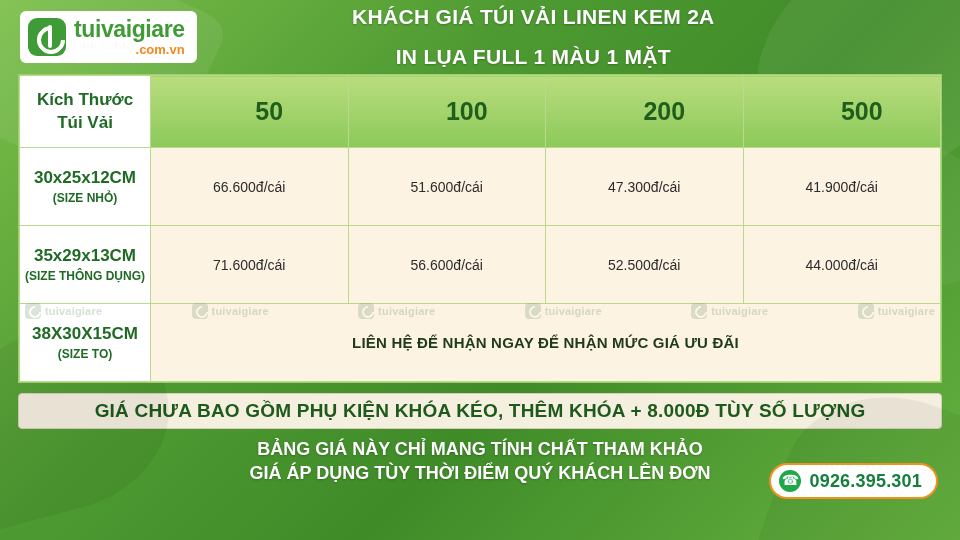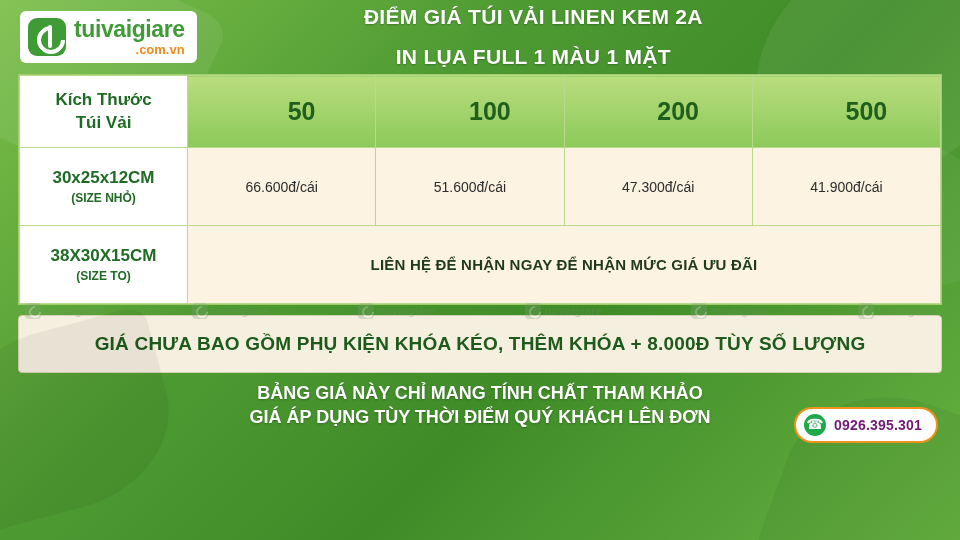--- a/index.html
+++ b/index.html
@@ -116,21 +116,21 @@
     width: 100%;
     border-collapse: collapse;
     table-layout: fixed;
   }
   th, td {
     border: 1px solid #b9d98d;
     text-align: center;
     vertical-align: middle;
   }
   th.corner {
-    width: 168px;
+    width: 131px;
     background: #ffffff;
     color: #1f6b25;
     font-size: 17px;
     font-weight: bold;
     height: 72px;
     line-height: 1.3;
   }
   th.qty {
     background: linear-gradient(180deg, #b9dd7e 0%, #8cc95a 100%);
     color: #1f5f1b;
@@ -208,21 +208,21 @@
     color: #6f8f6a;
     letter-spacing: 0.2px;
   }
 
   
   #note-bar {
     margin: 10px 18px 0 18px;
     background: #f5efe0;
     border: 1px solid #d8cfb4;
     border-radius: 4px;
-    height: 58px;
+    height: 36px;
     display: flex;
     align-items: center;
     justify-content: center;
     color: #1e5a1b;
     font-size: 19px;
     font-weight: bold;
     letter-spacing: 0.2px;
   }
 
   
@@ -264,23 +264,23 @@
   #phone-icon::after {
     content: "\260E";
     position: absolute;
     left: 0; right: 0; top: -1px;
     text-align: center;
     font-size: 14px;
     color: #ffffff;
     line-height: 22px;
   }
   #phone-number {
-    font-size: 14px;
-    font-weight: bold;
-    color: #701a75;
+    font-size: 18px;
+    font-weight: bold;
+    color: #15803d;
     letter-spacing: 0.2px;
   }
 </style>
 </head>
 <body>
 
 <div id="page">
   <div class="leaf l1"></div>
   <div class="leaf l2"></div>
   <div class="leaf l3"></div>
@@ -289,21 +289,21 @@
 
   <div id="header">
     <div id="logo">
       <div id="logo-mark"></div>
       <div class="logo-text">
         <span class="logo-main">tuivaigiare</span>
         <span class="logo-sub">.com.vn</span>
       </div>
     </div>
     <div id="title-wrap">
-      <div class="title-line1">ĐIỂM GIÁ TÚI VẢI LINEN KEM 2A</div>
+      <div class="title-line1">KHÁCH GIÁ TÚI VẢI LINEN KEM 2A</div>
       <div class="title-line2">IN LỤA FULL 1 MÀU 1 MẶT</div>
     </div>
   </div>
 
   <div id="table-wrap">
     <table>
       <thead>
         <tr>
           <th class="corner">
             <span>Kích Thước</span><br>
@@ -321,20 +321,30 @@
             <span>30x25x12CM</span>
             <span class="sub">(SIZE NHỎ)</span>
           </td>
           <td class="price">66.600đ/cái</td>
           <td class="price">51.600đ/cái</td>
           <td class="price">47.300đ/cái</td>
           <td class="price">41.900đ/cái</td>
         </tr>
         <tr>
           <td class="size">
+            <span>35x29x13CM</span>
+            <span class="sub">(SIZE THÔNG DỤNG)</span>
+          </td>
+          <td class="price">71.600đ/cái</td>
+          <td class="price">56.600đ/cái</td>
+          <td class="price">52.500đ/cái</td>
+          <td class="price">44.000đ/cái</td>
+        </tr>
+        <tr>
+          <td class="size">
             <span>38X30X15CM</span>
             <span class="sub">(SIZE TO)</span>
           </td>
           <td class="note" colspan="4">LIÊN HỆ ĐỂ NHẬN NGAY ĐỂ NHẬN MỨC GIÁ ƯU ĐÃI</td>
         </tr>
       </tbody>
     </table>
 
     <div id="watermarks">
       <div class="wm">

